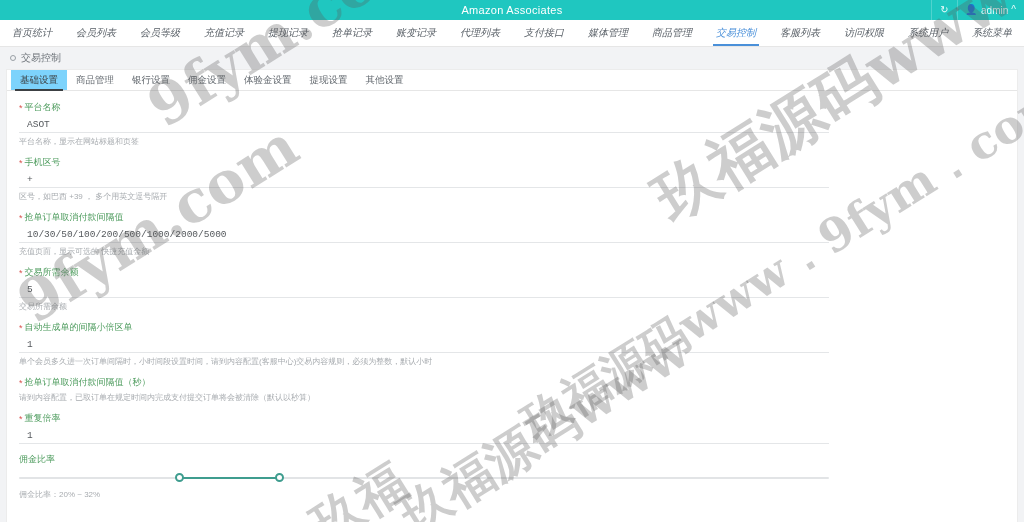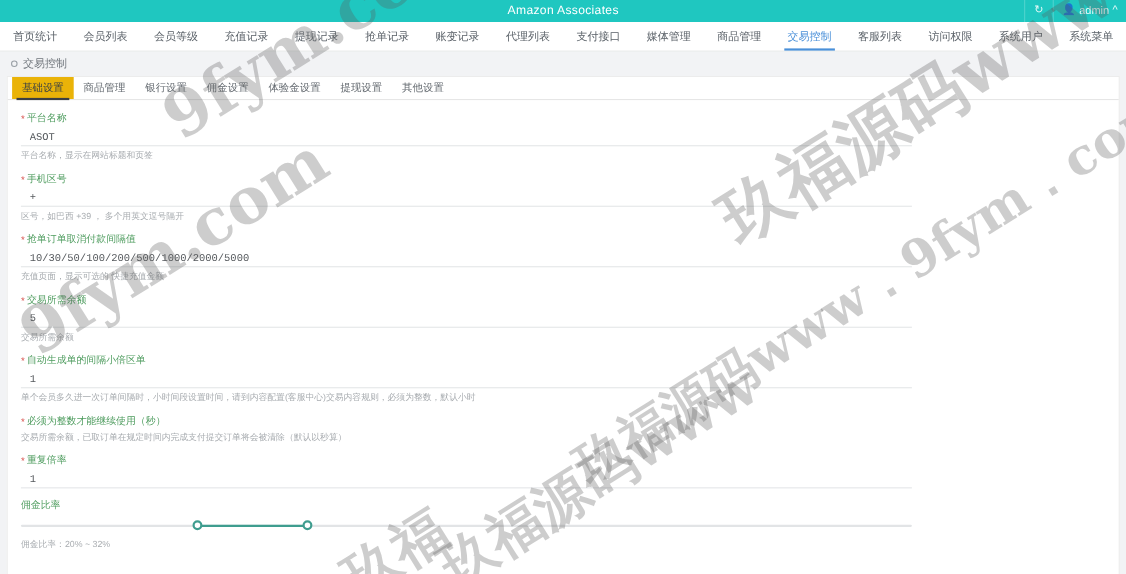--- a/index.html
+++ b/index.html
@@ -30,21 +30,21 @@
 
   
   .mainnav{
     height:26px;background:#ffffff;border-bottom:1px solid #e6e6e6;
     display:flex;align-items:stretch;
     box-shadow:0 1px 2px rgba(0,0,0,.03);
   }
   .navitem{
     flex:1 1 0;display:flex;align-items:center;justify-content:center;
     font-size:10px;color:#5a6168;cursor:pointer;
-    position:relative;white-space:nowrap;
+    position:relative;white-space:nowrap;font-style:italic;
   }
   .navitem.active{color:#4a90d9;}
   .navitem.active:after{
     content:"";position:absolute;left:14%;right:14%;bottom:0;height:2px;
     background:#4a90d9;
   }
 
   
   .crumbbar{
     height:22px;display:flex;align-items:center;padding:0 10px;
@@ -62,21 +62,21 @@
   }
   .subtabs{
     display:flex;align-items:stretch;height:20px;
     border-bottom:1px solid #e6e6e6;padding-left:4px;
   }
   .subtab{
     padding:0 9px;display:flex;align-items:center;
     font-size:9.5px;color:#63696f;cursor:pointer;white-space:nowrap;
     position:relative;
   }
-  .subtab.active{color:#3c4043;background:#eab308;align-items:center;}
+  .subtab.active{color:#3c4043;background:#7dd3fc;align-items:center;}
   .subtab.active:after{
     content:"";position:absolute;left:4px;right:4px;bottom:-1px;height:2px;
     background:#3c4043;
   }
 
   .formbody{padding:10px 12px 0 12px;}
 
   .field{margin-bottom:9px;}
   .flabel{
     font-size:9px;color:#4e9c5e;margin-bottom:2px;
@@ -260,23 +260,23 @@
         <span class="req">*</span>
         <span>自动生成单的间隔小倍区单</span>
       </div>
       <input class="finput" value="1" style="">
       <div class="fhint">单个会员多久进一次订单间隔时，小时间段设置时间，请到内容配置(客服中心)交易内容规则，必须为整数，默认小时</div>
     </div>
 
     <div class="field">
       <div class="flabel">
         <span class="req">*</span>
-        <span>必须为整数才能继续使用（秒）</span>
-      </div>
-      <div class="fhint">交易所需余额，已取订单在规定时间内完成支付提交订单将会被清除（默认以秒算）</div>
+        <span>抢单订单取消付款间隔值（秒）</span>
+      </div>
+      <div class="fhint">请到内容配置，已取订单在规定时间内完成支付提交订单将会被清除（默认以秒算）</div>
     </div>
 
     <div class="field">
       <div class="flabel">
         <span class="req">*</span>
         <span>重复倍率</span>
       </div>
       <input class="finput" value="1" style="">
     </div>
 

